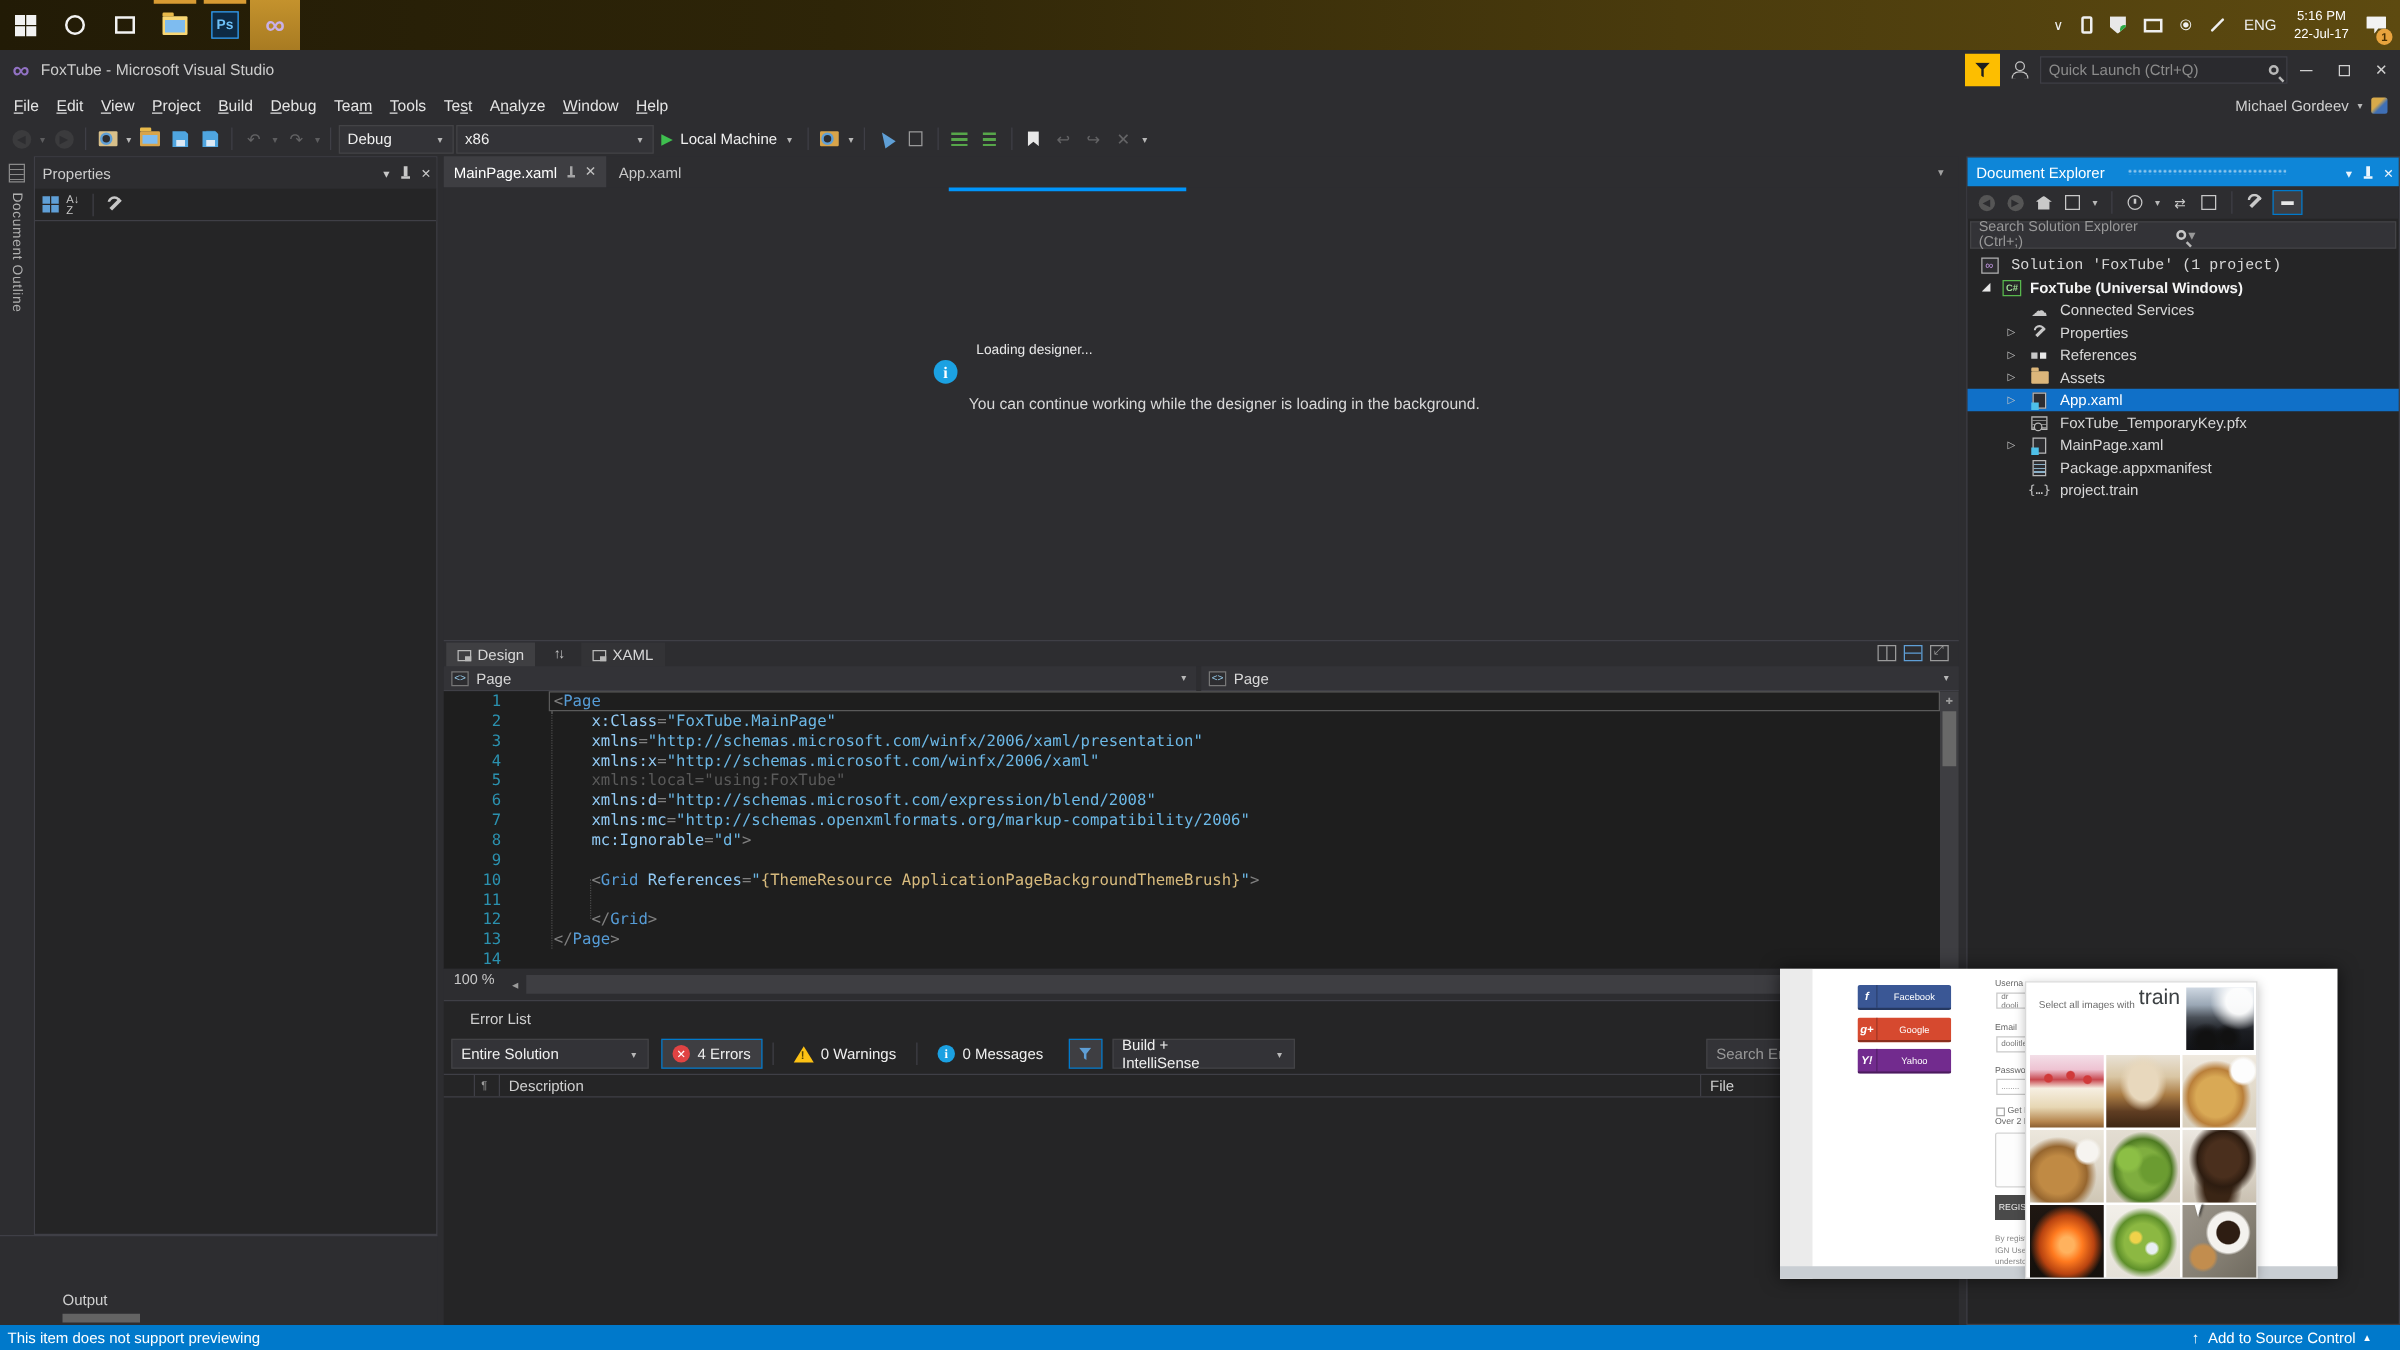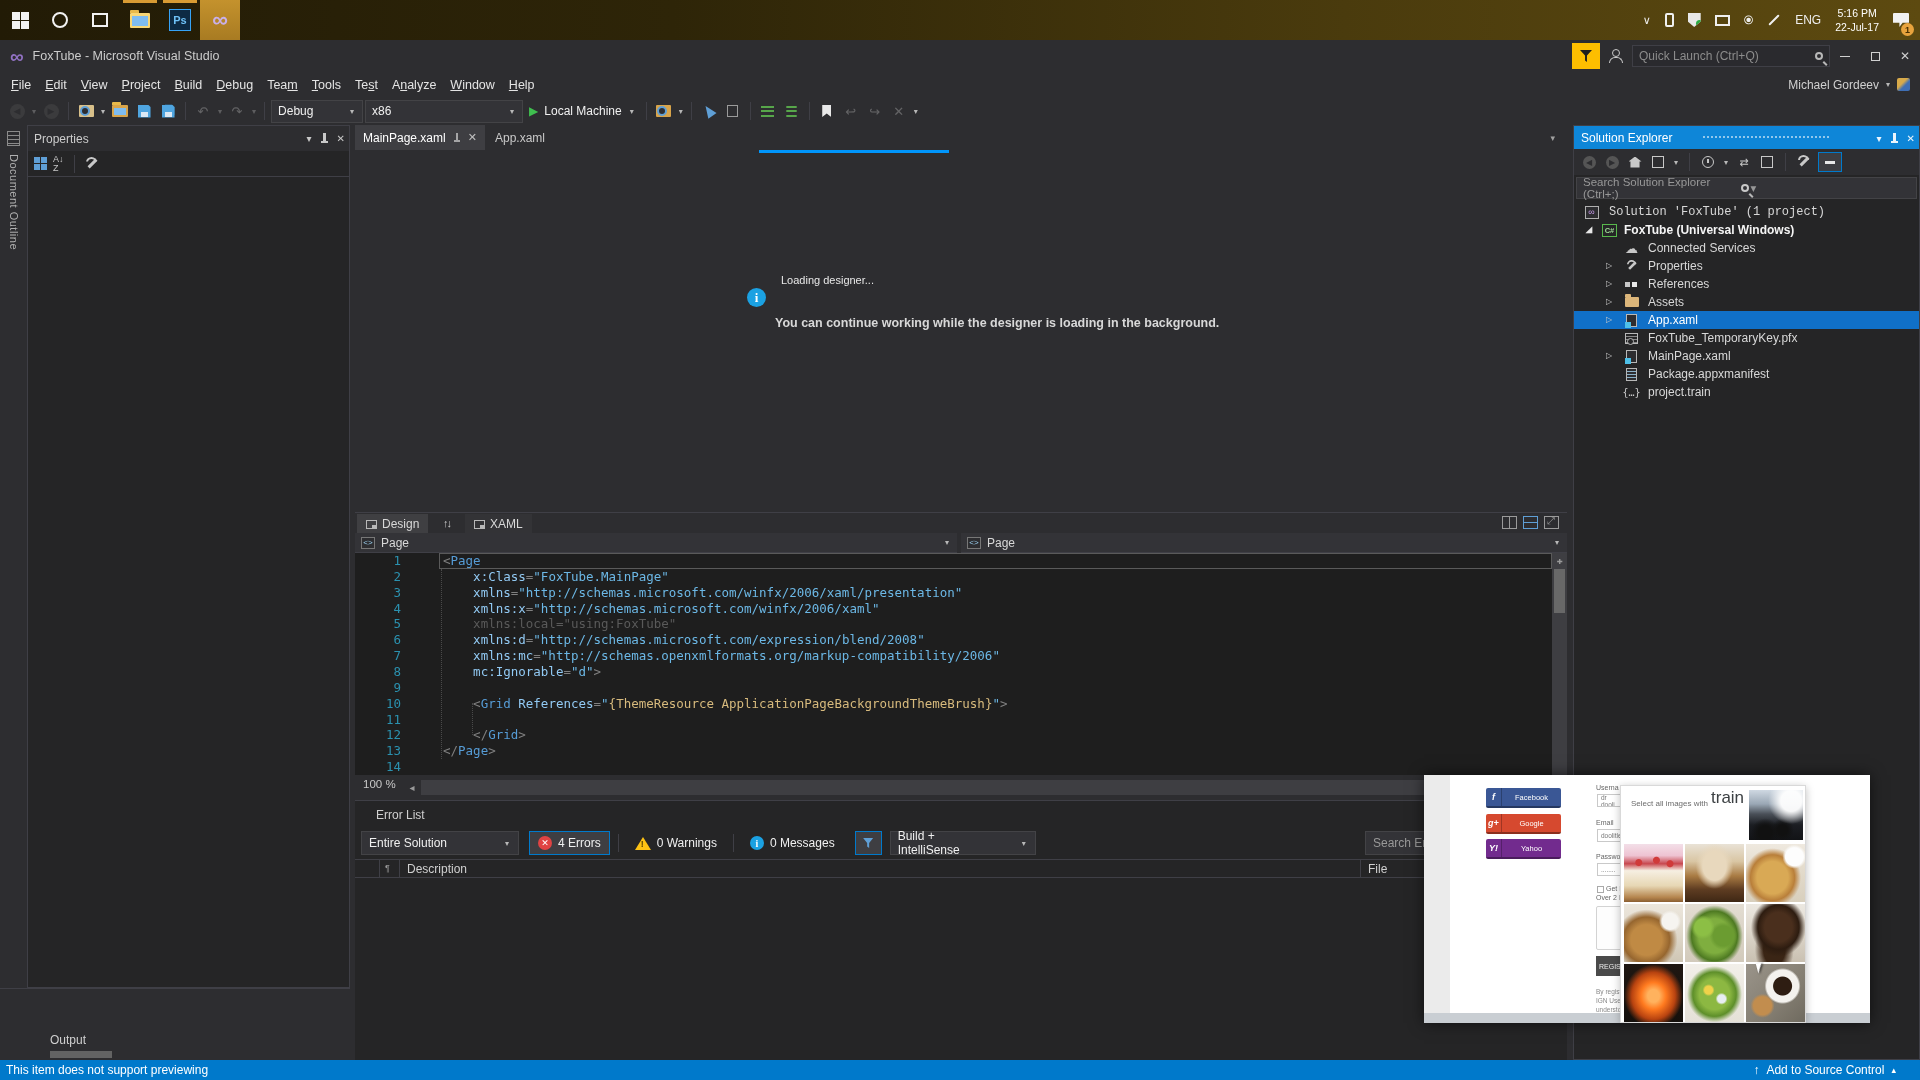--- a/index.html
+++ b/index.html
@@ -119,21 +119,21 @@
   .tab-pin::before { content:""; position:absolute; left:3px; top:0; width:2px; height:7px; background:#c8c8c8; }
   .tab-pin::after { content:""; position:absolute; left:1px; top:7px; width:6px; height:2px; background:#c8c8c8; }
   .tab-x { color:#c0c0c0; font-size:11px; }
   .docwell-caret { position:absolute; right:12px; top:8px; color:#a0a0a0; font-size:9px; }
 
   .designer { position:absolute; left:0; top:25px; width:100%; height:362px; background:#2d2d30; }
   .progress-seg { position:absolute; left:404px; top:0; width:190px; height:3px; background:#0095fb; }
   .info-icon { position:absolute; left:392px; top:138px; width:19px; height:19px; border-radius:50%; background:#1ba1e2; color:#fff;
                font-size:13px; font-weight:bold; display:flex; align-items:center; justify-content:center; font-family:"Liberation Serif",serif; }
   .load-title { position:absolute; left:426px; top:124px; font-size:11px; color:#e8e8e8; }
-  .load-msg { position:absolute; left:420px; top:166px; font-size:12.5px; color:#d8d8d8;font-weight:bold; }
+  .load-msg { position:absolute; left:420px; top:166px; font-size:12.5px; color:#d8d8d8; }
 
   .split-bar { position:absolute; left:0; top:387px; width:100%; height:21px; background:#2d2d30; border-top:1px solid #3f3f46; }
   .split-tab { position:absolute; top:1px; height:20px; display:flex; align-items:center; gap:5px; padding:0 9px; font-size:12px; color:#d8d8d8; }
   .split-tab .mini-ic { width:11px; height:9px; border:1px solid #b8b8b8; position:relative; }
   .split-tab .mini-ic::after { content:""; position:absolute; right:-1px; bottom:-1px; width:5px; height:4px; background:#b8b8b8; }
   .swap-ic { position:absolute; left:88px; top:4px; color:#c8c8c8; font-size:11px; letter-spacing:-2px; }
   .split-icons { position:absolute; right:8px; top:3px; display:flex; gap:6px; }
   .si { width:15px; height:13px; border:1px solid #9a9a9a; position:relative; }
   .si.vsp::after { content:""; position:absolute; left:6px; top:0; bottom:0; width:1px; background:#9a9a9a; }
   .si.hsp { border-color:#5f9fd6; }
@@ -649,21 +649,21 @@
         <div style="position:absolute;left:30px;top:3px;font-size:9px;color:#9a9a9a;">¶</div>
         <div style="position:absolute;left:52px;top:2px;">Description</div>
         <div class="colsep" style="left:1005px;"></div>
         <div style="position:absolute;left:1013px;top:2px;">File</div>
       </div>
     </div>
   </div>
 
   <div class="solexp">
     <div class="se-title">
-      <span>Solution Explorer</span>
+      <span>Document Explorer</span>
       <div class="se-grip"></div>
       <div class="head-icons">
         <span>▾</span>
         <div class="pin"></div>
         <span>✕</span>
       </div>
     </div>
     <div class="se-toolbar">
       <div class="se-ic">
           <div class="navcirc" style="width:13px;height:13px;font-size:8px;">◀</div>

